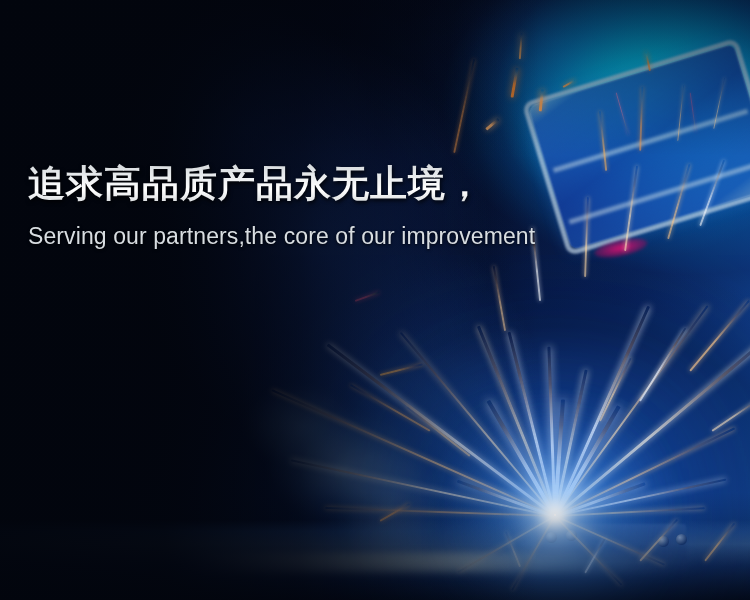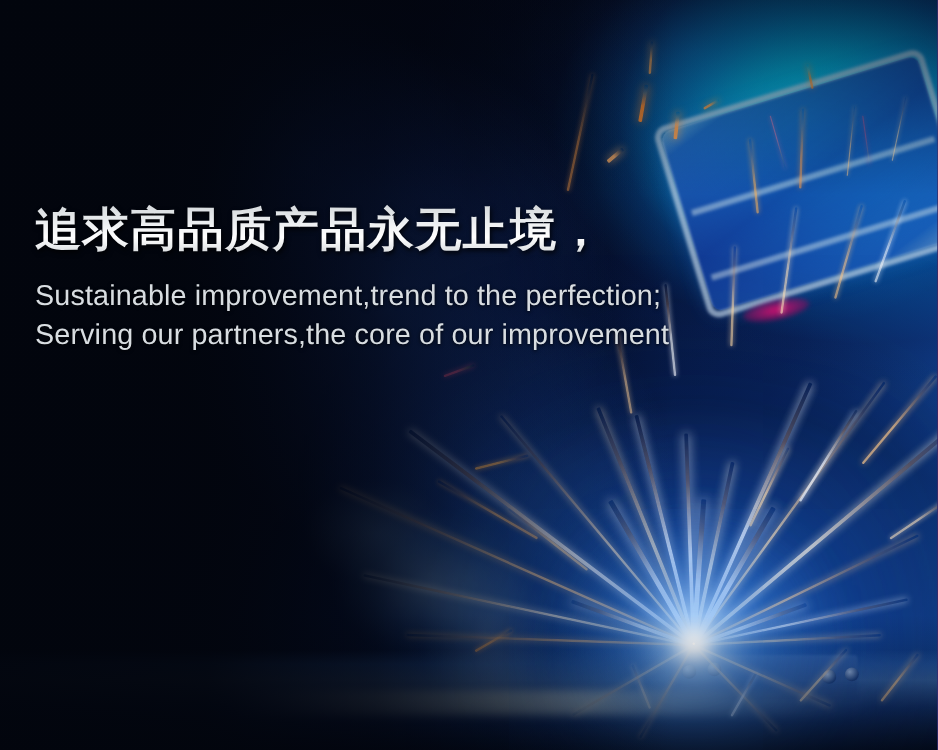--- a/index.html
+++ b/index.html
@@ -10,21 +10,21 @@
   }
   body {
     font-family: "Liberation Sans", sans-serif;
   }
 
   #banner {
     position: relative;
     width: 750px;
     height: 600px;
     overflow: hidden;
-    background: #6d28d9;
+    background: #4d7c0f;
   }
 
   
   .bg-layer {
     position: absolute;
     inset: 0;
     pointer-events: none;
   }
 
   
@@ -300,18 +300,17 @@
       <div class="spark" style="left: 585px; top: 572px; width: 40px; height: 1.8px; opacity: 0.7; transform: rotate(-60deg); background: linear-gradient(90deg, rgb(255, 255, 255) 0%, rgb(255, 255, 255) 42%, rgba(255, 170, 90, 0.35) 78%, rgba(255, 140, 60, 0) 100%); box-shadow: rgb(255, 255, 255) 0px 0px 4.68px;"></div>
       <div class="spark" style="left: 520px; top: 566px; width: 38px; height: 1.8px; opacity: 0.68; transform: rotate(-112deg); background: linear-gradient(90deg, rgb(255, 227, 187) 0%, rgb(255, 227, 187) 42%, rgba(255, 170, 90, 0.35) 78%, rgba(255, 140, 60, 0) 100%); box-shadow: rgb(255, 227, 187) 0px 0px 4.68px;"></div>
     </div>
   <div class="arc-core"></div>
 
   <div class="bg-layer bg-vignette"></div>
 
   <div class="copy">
     <div class="cn-line">追求高品质产品永无止境，</div>
     <div class="en-block">
-      <div class="en-line">Sustainable improvement,trend to the perfection;</div>
       <div class="en-line">Serving our partners,the core of our improvement</div>
     </div>
   </div>
 
 </div>
 
 </body></html>

